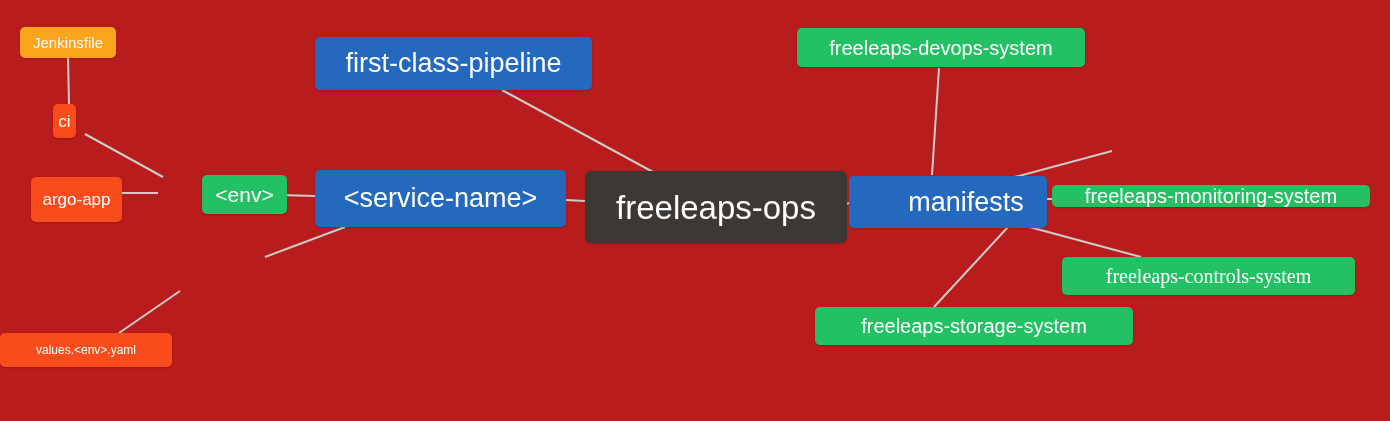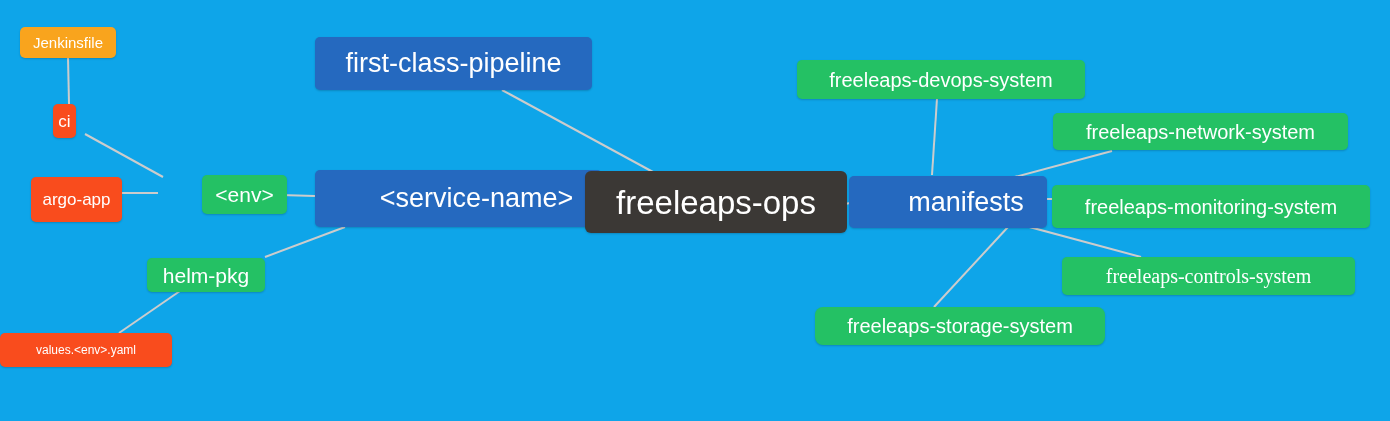--- a/index.html
+++ b/index.html
@@ -1,20 +1,20 @@
 <!DOCTYPE html>
 <html><head>
 <meta charset="utf-8">
 <style>
   html, body { margin: 0; padding: 0; background: #ffffff; }
   .canvas {
     position: relative;
     width: 1390px;
     height: 421px;
-    background: #0ea5e9;
+    background: #b91c1c;
     overflow: hidden;
     font-family: "Liberation Sans", sans-serif;
   }
   .edges {
     position: absolute;
     left: 0; top: 0;
     width: 1390px; height: 421px;
   }
   .edges line {
     stroke-width: 2;
@@ -60,35 +60,33 @@
   </svg>
 
   <div class="node" style="left: 20px; top: 27px; width: 96px; height: 31px; font-size: 15px; background-color: rgb(249, 164, 29);">Jenkinsfile</div>
 
   <div class="node" style="left: 53px; top: 104px; width: 23px; height: 34px; font-size: 17px; background-color: rgb(249, 76, 29);">ci</div>
 
   <div class="node" style="left: 31px; top: 177px; width: 91px; height: 45px; font-size: 17px; background-color: rgb(249, 76, 29);">argo-app</div>
 
   <div class="node" style="left: 158px; top: 175px; width: 85px; height: 39px; font-size: 21px; background-color: rgb(36, 193, 100); margin-left: 44px;">&lt;env&gt;</div>
 
-  <div class="node" style="left: 147px; top: 258px; width: 118px; height: 34px; font-size: 21px; background-color: rgb(36, 193, 100);">helm-pkg</div>
 
   <div class="node" style="left: 0; top: 333px; width: 172px; height: 34px; font-size: 12px; background-color: rgb(249, 76, 29);">values.&lt;env&gt;.yaml</div>
 
   <div class="node" style="left: 315px; top: 37px; width: 277px; height: 53px; font-size: 27px; background-color: rgb(37, 105, 191);">first-class-pipeline</div>
 
-  <div class="node" style="left: 315px; top: 170px; width: 251px; height: 57px; font-size: 27px; background-color: rgb(37, 105, 191); padding-left: 36px;">&lt;service-name&gt;</div>
+  <div class="node" style="left: 315px; top: 170px; width: 251px; height: 57px; font-size: 27px; background-color: rgb(37, 105, 191);">&lt;service-name&gt;</div>
 
-  <div class="node root" style="left: 585px; top: 171px; width: 262px; height: 62px; font-size: 33px; background-color: rgb(59, 56, 53);">freeleaps-ops</div>
+  <div class="node root" style="left: 585px; top: 171px; width: 262px; height: 72px; font-size: 33px; background-color: rgb(59, 56, 53);">freeleaps-ops</div>
 
   <div class="node" style="left: 849px; top: 176px; width: 162px; height: 52px; font-size: 27px; background-color: rgb(37, 105, 191); padding-left: 36px;">manifests</div>
 
-  <div class="node" style="left: 797px; top: 28px; width: 288px; height: 39px; font-size: 20px; background-color: rgb(36, 193, 100); margin-top: 32px;">freeleaps-devops-system</div>
+  <div class="node" style="left: 797px; top: 28px; width: 288px; height: 39px; font-size: 20px; background-color: rgb(36, 193, 100);">freeleaps-devops-system</div>
 
-  <div class="node" style="left: 1053px; top: 113px; width: 295px; height: 37px; font-size: 20px; background-color: rgb(36, 193, 100);">freeleaps-network-system</div>
 
-  <div class="node" style="left: 1052px; top: 185px; width: 318px; height: 43px; font-size: 20px; background-color: rgb(36, 193, 100);">freeleaps-monitoring-system</div>
+  <div class="node" style="left: 1052px; top: 185px; width: 318px; height: 22px; font-size: 20px; background-color: rgb(36, 193, 100);">freeleaps-monitoring-system</div>
 
   <div class="node" style="left: 1062px; top: 257px; width: 293px; height: 38px; font-size: 20px; background-color: rgb(36, 193, 100); font-family: Liberation Serif, serif;">freeleaps-controls-system</div>
 
-  <div class="node" style="left: 815px; top: 307px; width: 290px; height: 38px; font-size: 20px; background-color: rgb(36, 193, 100); border-radius: 8px;">freeleaps-storage-system</div>
+  <div class="node" style="left: 815px; top: 307px; width: 318px; height: 38px; font-size: 20px; background-color: rgb(36, 193, 100);">freeleaps-storage-system</div>
 
 </div>
 
 </body></html>

